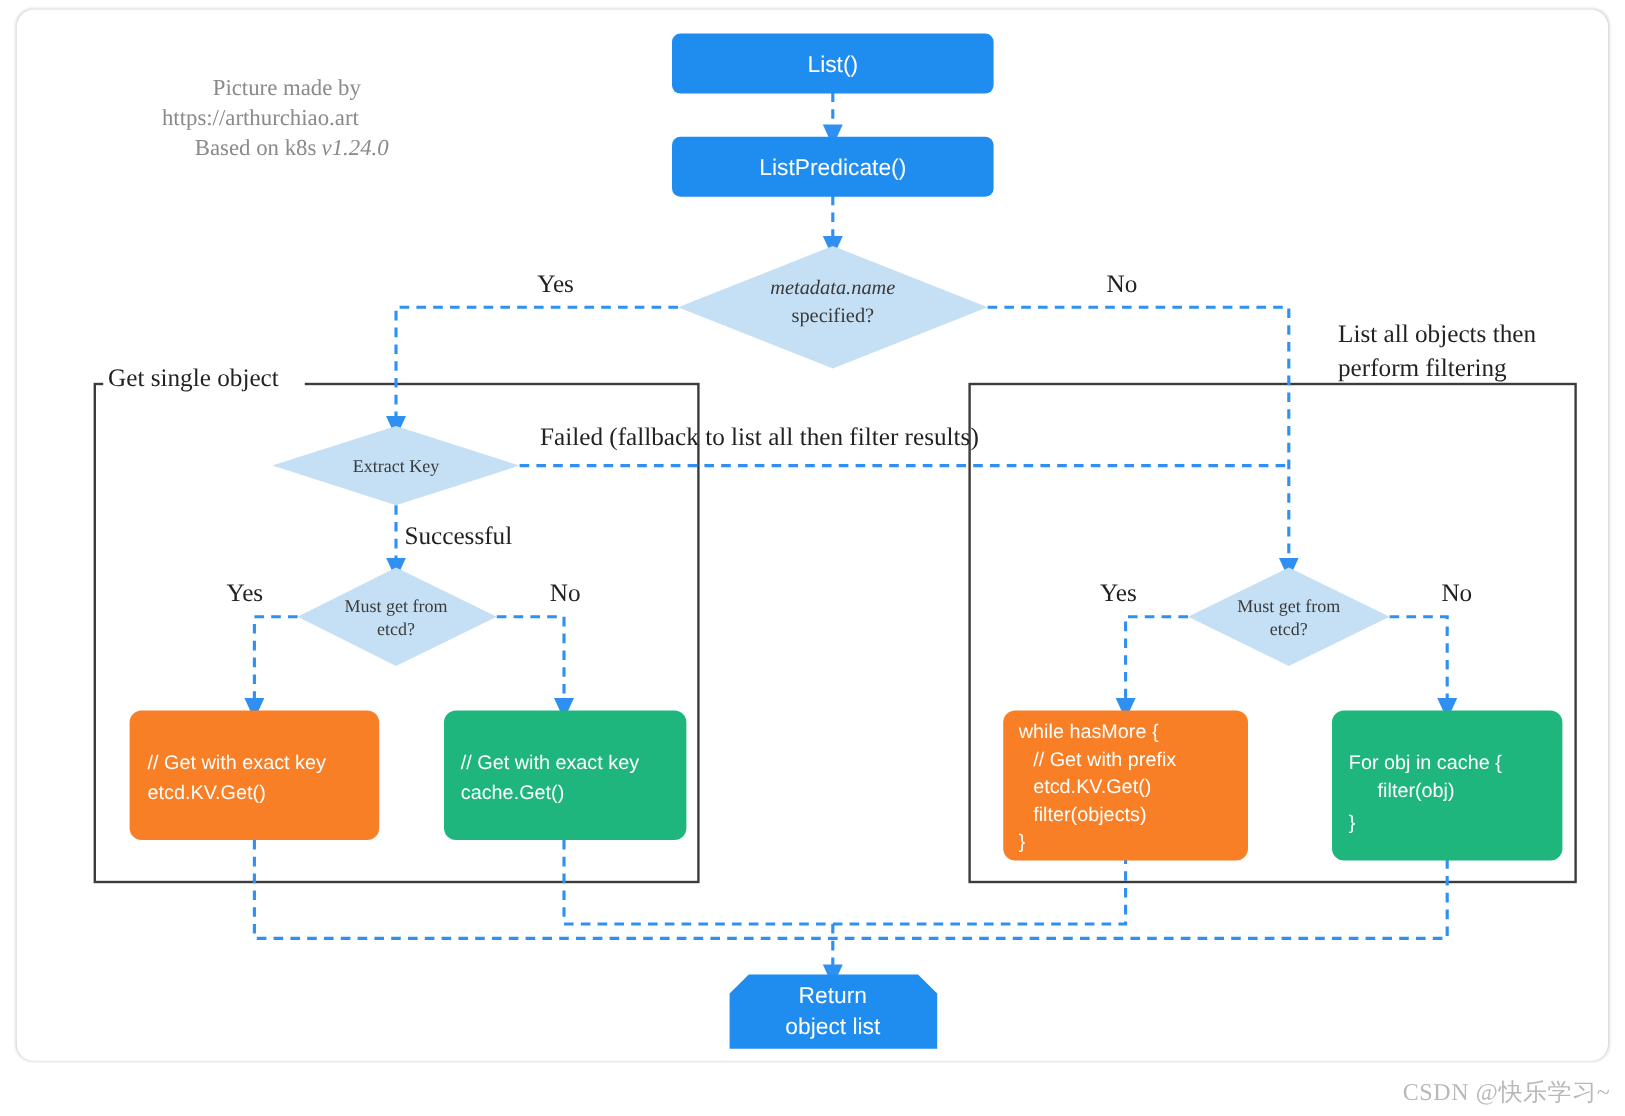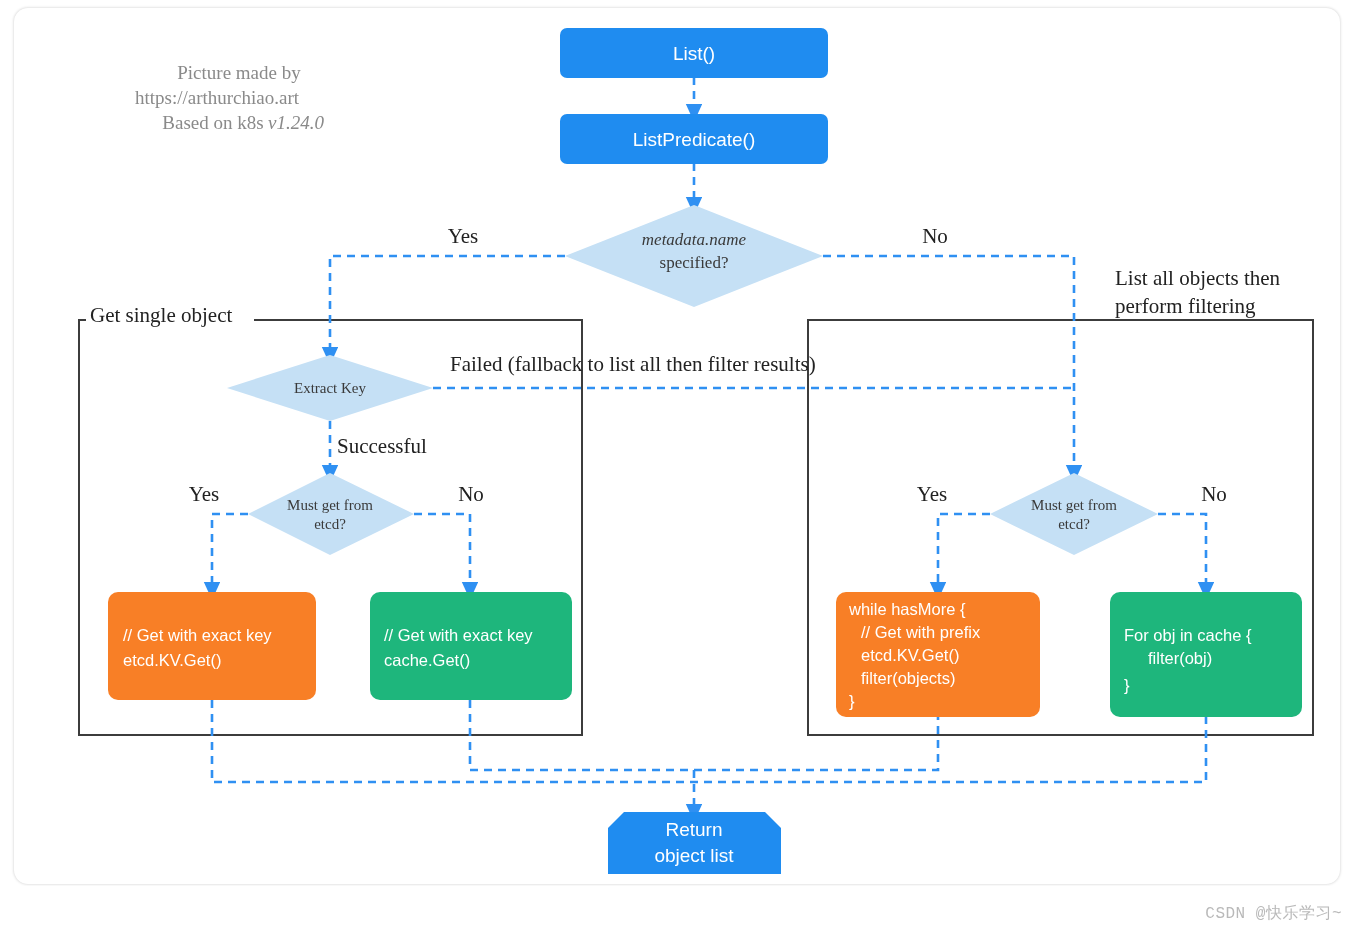--- a/index.html
+++ b/index.html
@@ -75,22 +75,22 @@
   }
   .note-label {
     font-family: "Liberation Serif", serif;
     fill: #222222;
     font-size: 21px;
   }
   .watermark {
     position: absolute;
     right: 12px;
     bottom: 6px;
-    font-family: Liberation Mono, monospace;
-    font-size: 16px;
+    font-family: Liberation Serif, serif;
+    font-size: 20px;
     color: #b9b9b9;
     letter-spacing: 0.5px;
     white-space: nowrap;
   }
   .bottom-strip {
     position: absolute;
     left: 0;
     bottom: 0;
     width: 1354px;
     height: 44px;

